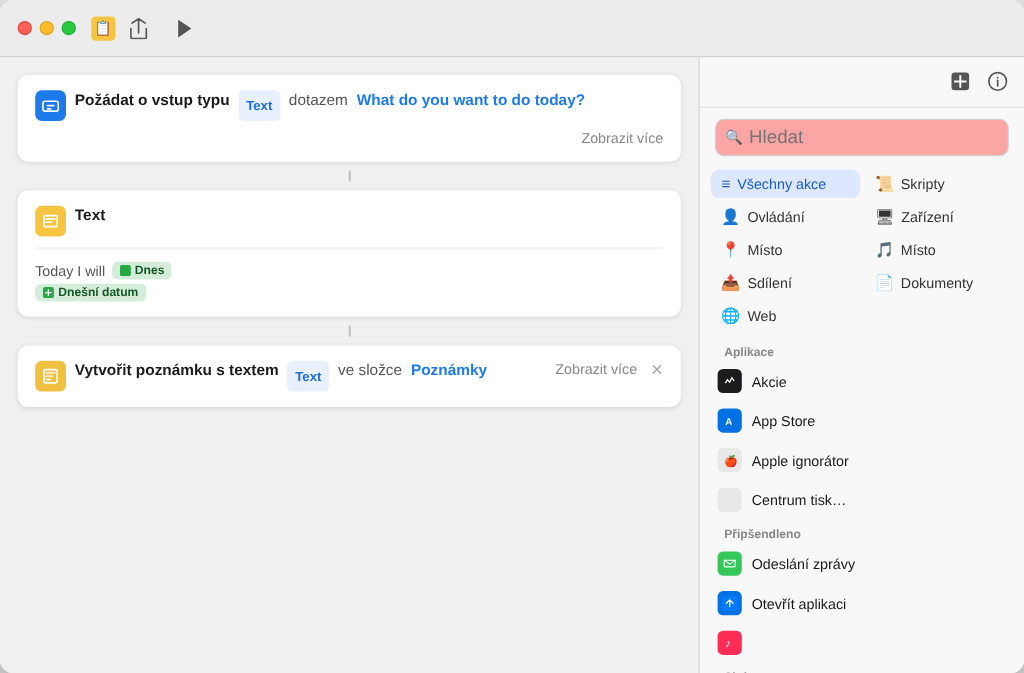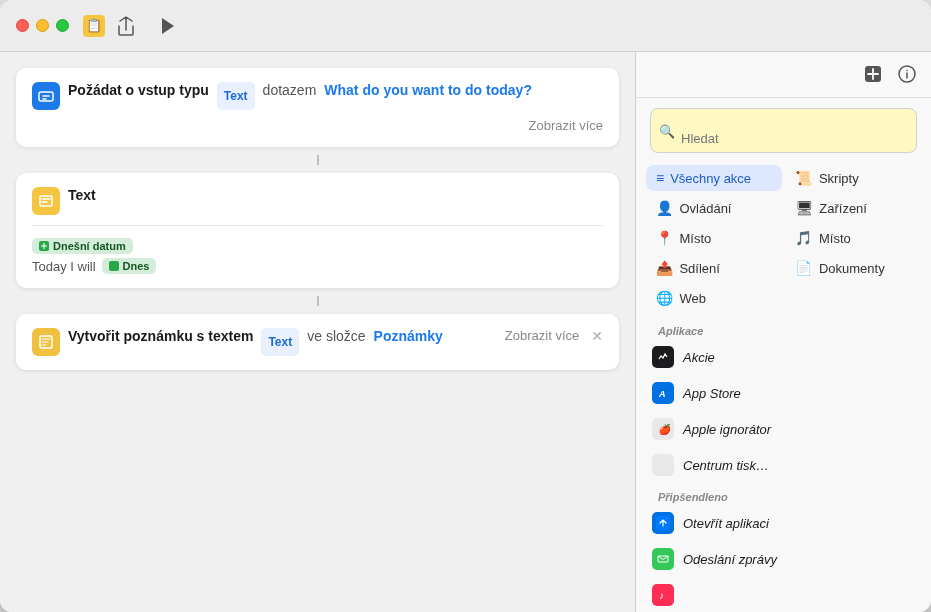--- a/index.html
+++ b/index.html
@@ -220,25 +220,25 @@
       color: #555;
       font-size: 18px;
     }
 
     .search-bar {
       margin: 10px 14px 6px;
       position: relative;
     }
     .search-bar input {
       width: 100%;
-      padding: 22px 10px 6px 30px;
+      padding: 6px 10px 6px 30px;
       border-radius: 8px;
       border: 1px solid #d0d0d0;
-      background: #fef9c3;
-      font-size: 13px;
+      background: #fca5a5;
+      font-size: 17px;
       color: #333;
       outline: none;
     }
     .search-icon-inner {
       position: absolute;
       left: 9px;
       top: 50%;
       transform: translateY(-50%);
       color: #999;
       font-size: 13px;
@@ -271,21 +271,20 @@
       font-weight: 600;
       padding: 8px 14px 2px;
       text-transform: none;
     }
 
     
     .action-list {
       flex: 1;
       overflow-y: auto;
       padding: 0 8px 8px;
-      font-style: italic;
     }
     .action-list-item {
       display: flex;
       align-items: center;
       gap: 9px;
       padding: 7px 8px;
       border-radius: 7px;
       cursor: pointer;
       font-size: 13px;
       color: #1a1a1a;
@@ -367,35 +366,35 @@
           <div class="action-icon icon-yellow">
             <svg width="16" height="16" viewBox="0 0 16 16" fill="white">
                 <rect x="2" y="3" width="12" height="10" rx="1" fill="none" stroke="white" stroke-width="1.5"></rect>
                 <path d="M4 6h8M4 9h5" stroke="white" stroke-width="1.5" stroke-linecap="round"></path>
               </svg>
           </div>
           <span class="action-title">Text</span>
         </div>
         <div class="action-body">
           <div class="action-body-row">
+            <span>Today I will</span>
+            <span class="action-badge action-badge-green">
+              <svg width="10" height="10" viewBox="0 0 10 10" fill="none">
+                  <rect width="10" height="10" rx="2" fill="#28a745"></rect>
+                </svg>
+              <span>Dnes</span>
+            </span>
+          </div>
+          <div class="action-body-row">
             <span class="action-badge action-badge-green">
               <svg width="10" height="10" viewBox="0 0 10 10" fill="none">
                   <rect width="10" height="10" rx="2" fill="#28a745"></rect>
                   <path d="M2 5h6M5 2v6" stroke="white" stroke-width="1.2"></path>
                 </svg>
               <span>Dnešní datum</span>
-            </span>
-          </div>
-          <div class="action-body-row">
-            <span>Today I will</span>
-            <span class="action-badge action-badge-green">
-              <svg width="10" height="10" viewBox="0 0 10 10" fill="none">
-                  <rect width="10" height="10" rx="2" fill="#28a745"></rect>
-                </svg>
-              <span>Dnes</span>
             </span>
           </div>
         </div>
       </div>
 
       <div class="divider-connector">
         <div class="divider-connector-line"></div>
       </div>
 
       <div class="action-card">
@@ -512,39 +511,39 @@
           <div class="action-list-icon" style="background:#e8e8e8;">
             <svg width="14" height="14" viewBox="0 0 14 14">
                 <rect width="14" height="14" rx="3" fill="#e8e8e8"></rect>
               </svg>
           </div>
           <span class="item-text">Centrum tisk…</span>
         </div>
 
         <div class="section-label">Připšendleno</div>
         <div class="action-list-item">
-          <div class="action-list-icon ic-blue-dark">
-            <svg width="14" height="14" viewBox="0 0 14 14">
-                <rect width="14" height="14" rx="3" fill="#007aff"></rect>
-                <path d="M4 7l3-3 3 3M7 4v6" stroke="white" stroke-width="1.2" stroke-linecap="round" fill="none"></path>
-              </svg>
-          </div>
-          <span class="item-text">Otevřít aplikaci</span>
-        </div>
-        <div class="action-list-item">
           <div class="action-list-icon ic-green">
             <svg width="14" height="14" viewBox="0 0 14 14">
                 <rect width="14" height="14" rx="3" fill="#34c759"></rect>
                 <path d="M2 4h10v5a1 1 0 01-1 1H3a1 1 0 01-1-1V4z" fill="none" stroke="white" stroke-width="1"></path>
                 <path d="M2 4l5 3.5L12 4" stroke="white" stroke-width="1" fill="none"></path>
               </svg>
           </div>
           <span class="item-text">Odeslání zprávy</span>
         </div>
         <div class="action-list-item">
+          <div class="action-list-icon ic-blue-dark">
+            <svg width="14" height="14" viewBox="0 0 14 14">
+                <rect width="14" height="14" rx="3" fill="#007aff"></rect>
+                <path d="M4 7l3-3 3 3M7 4v6" stroke="white" stroke-width="1.2" stroke-linecap="round" fill="none"></path>
+              </svg>
+          </div>
+          <span class="item-text">Otevřít aplikaci</span>
+        </div>
+        <div class="action-list-item">
           <div class="action-list-icon ic-pink">
             <svg width="14" height="14" viewBox="0 0 14 14">
                 <rect width="14" height="14" rx="3" fill="#ff2d55"></rect>
                 <text x="3" y="11" font-size="10" fill="white">♪</text>
               </svg>
           </div>
         </div>
 
         <div class="section-label">Skripty</div>
 

